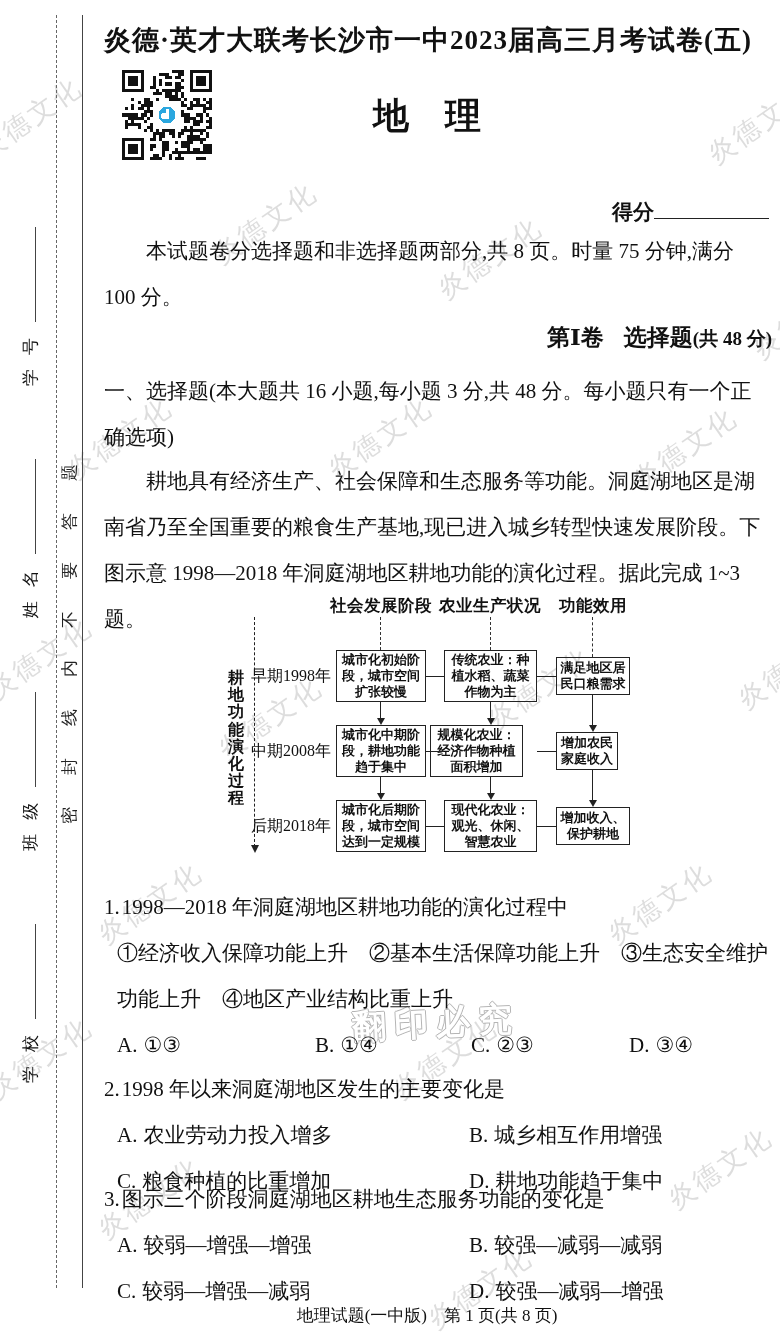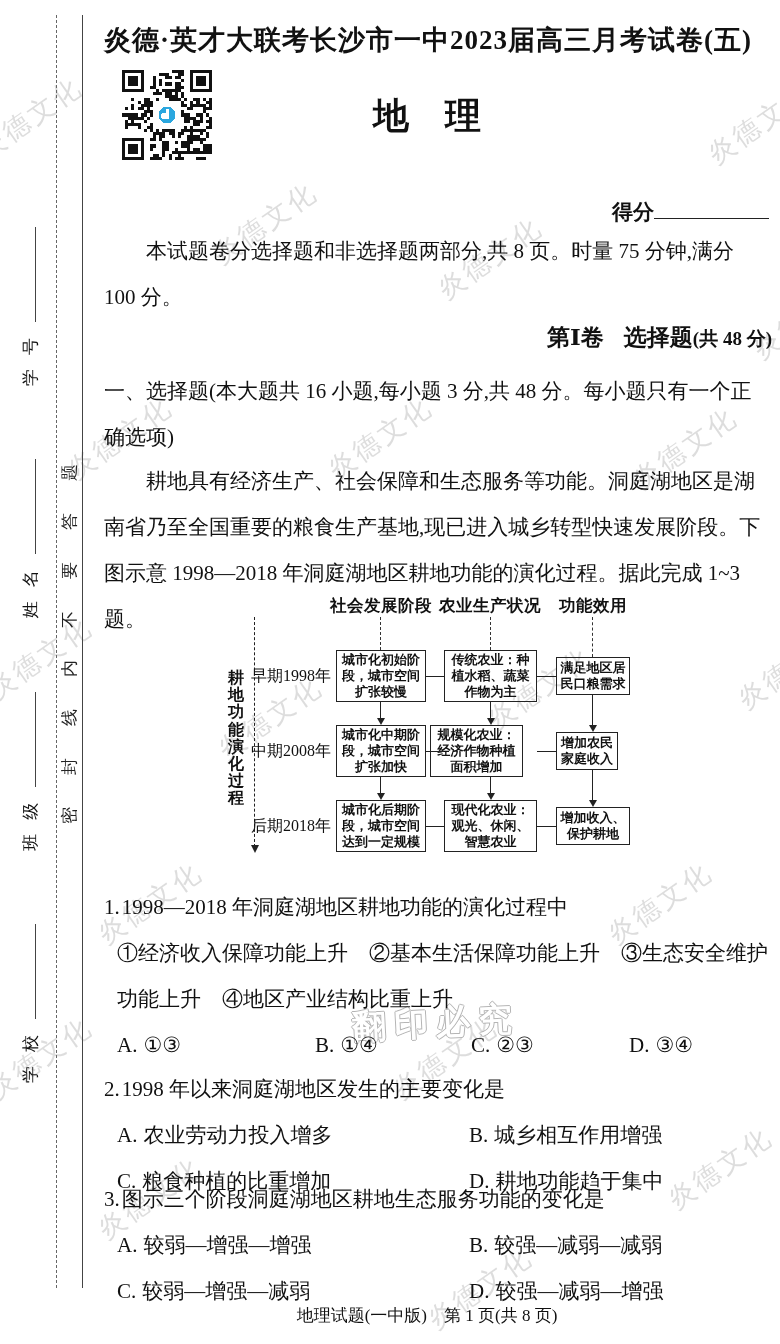--- a/index.html
+++ b/index.html
@@ -163,21 +163,21 @@
     <div class="axis-head"></div>
     <div class="axis-label">耕地功能演化过程</div>
 
     <div class="rl" style="top:73px">早期1998年</div>
     <div class="rl" style="top:148px">中期2008年</div>
     <div class="rl" style="top:223px">后期2018年</div>
 
     <div class="dbox" style="left:111px;top:57px;width:90px;height:52px">城市化初始阶段，城市空间扩张较慢</div>
     <div class="dbox" style="left:219px;top:57px;width:93px;height:52px">传统农业：种植水稻、蔬菜作物为主</div>
     <div class="dbox" style="left:331px;top:64px;width:74px;height:38px">满足地区居民口粮需求</div>
-    <div class="dbox" style="left:111px;top:132px;width:90px;height:52px">城市化中期阶段，城市空间扩张加快</div>
+    <div class="dbox" style="left:111px;top:132px;width:90px;height:52px">城市化中期阶段，耕地功能趋于集中</div>
     <div class="dbox" style="left:205px;top:132px;width:93px;height:52px">规模化农业：经济作物种植面积增加</div>
     <div class="dbox" style="left:331px;top:139px;width:62px;height:38px">增加农民家庭收入</div>
     <div class="dbox" style="left:111px;top:207px;width:90px;height:52px">城市化后期阶段，城市空间达到一定规模</div>
     <div class="dbox" style="left:219px;top:207px;width:93px;height:52px">现代化农业：观光、休闲、智慧农业</div>
     <div class="dbox" style="left:331px;top:214px;width:74px;height:38px">增加收入、保护耕地</div>
 
     <div class="hline" style="left:201px;top:83px;width:18px"></div>
     <div class="hline" style="left:312px;top:83px;width:19px"></div>
     <div class="hline" style="left:201px;top:158px;width:18px"></div>
     <div class="hline" style="left:312px;top:158px;width:19px"></div>

